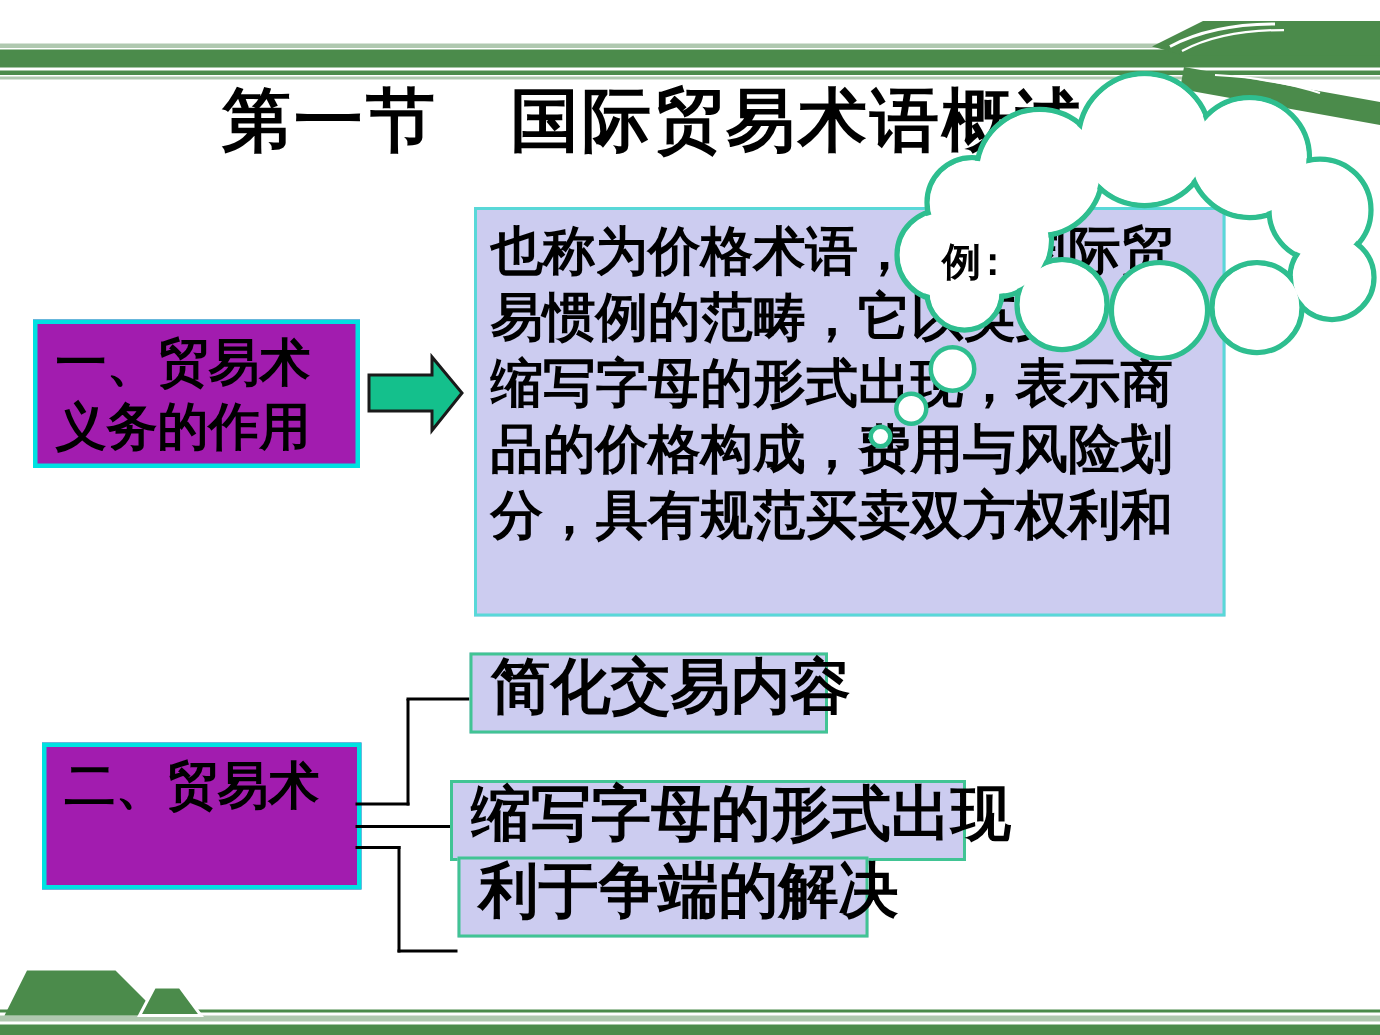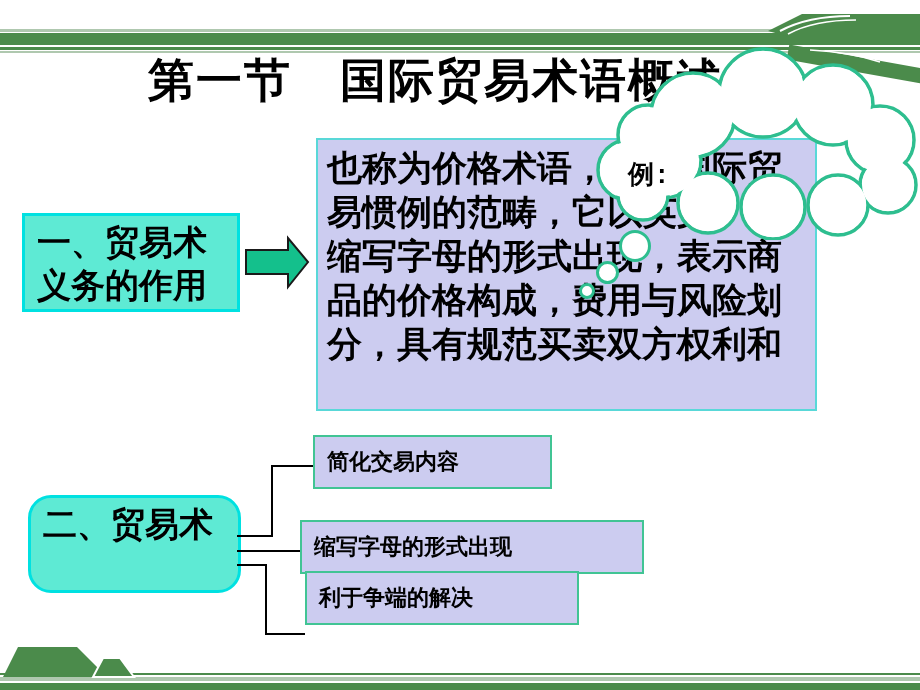--- a/index.html
+++ b/index.html
@@ -32,32 +32,32 @@
   
   .def-box{
     position:absolute;left:316px;top:138px;width:479px;height:257px;z-index:3;
     background:#CCCCF0;border:2px solid #59D8D8;
     padding:6px 9px;color:#000;
     font-size:35px;font-weight:bold;line-height:44px;
     font-family:"DejaVu Serif","Liberation Serif",serif;
   }
   .yellow-box{
     position:absolute;z-index:3;
-    background:#5eead4;border:3px solid #00E1E1;
+    background:#a21caf;border:3px solid #00E1E1;
     color:#000;font-size:34px;font-weight:bold;line-height:43px;
     font-family:"DejaVu Serif","Liberation Serif",serif;
     padding:5px 0 0 12px;
   }
   .ybox1{left:22px;top:213px;width:200px;height:88px;}
-  .ybox2{left:28px;top:495px;width:195px;height:87px;border-radius:23px;}
+  .ybox2{left:28px;top:495px;width:195px;height:87px;}
   .func-box{
     position:absolute;z-index:3;
     background:#CCCCF0;border:2px solid #41C494;
-    color:#000;font-size:22px;font-weight:bold;line-height:49px;
-    font-family:Liberation Serif, serif;
+    color:#000;font-size:40px;font-weight:bold;line-height:49px;
+    font-family:Liberation Mono, monospace;
     padding-left:12px;white-space:nowrap;
   }
   .fbox1{left:313px;top:435px;width:223px;height:50px;}
   .fbox2{left:300px;top:520px;width:328px;height:50px;}
   .fbox3{left:305px;top:571px;width:258px;height:50px;}
   
   .conn{position:absolute;background:#000;z-index:3;}
   
   .arrow-svg{position:absolute;left:240px;top:230px;z-index:3;}
   

